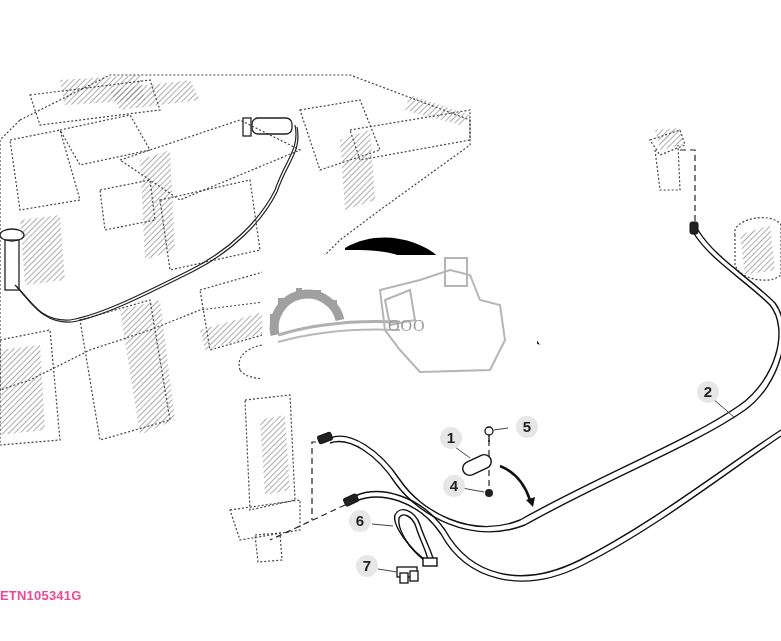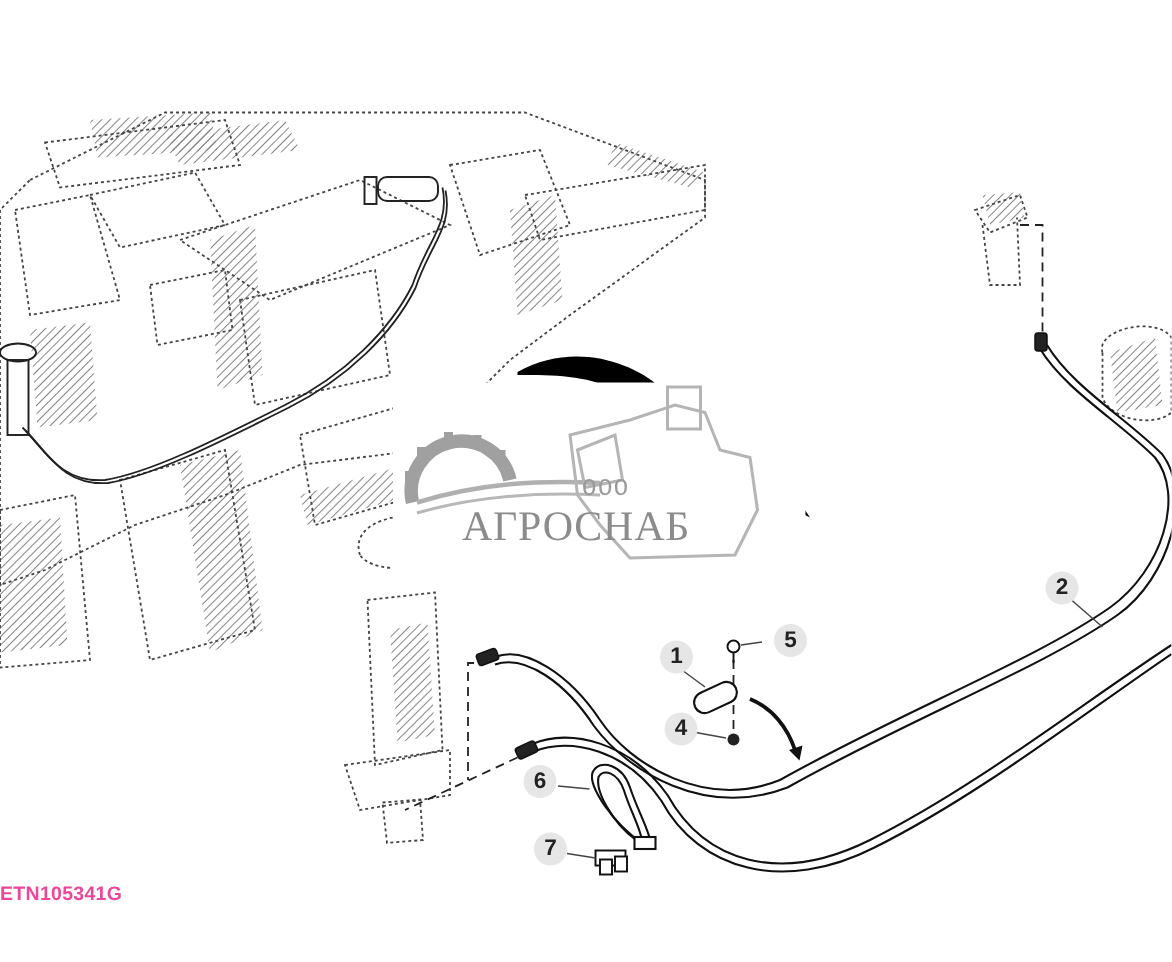--- a/index.html
+++ b/index.html
@@ -4,21 +4,21 @@
 <style>
   html,body{margin:0;padding:0;background:#ffffff;}
   body{width:781px;height:641px;position:relative;overflow:hidden;font-family:"Liberation Sans",sans-serif;}
   #canvas{position:absolute;left:0;top:0;width:781px;height:641px;}
   .callout{position:absolute;width:22px;height:22px;border-radius:50%;background:#e6e6e6;
     color:#222;font-weight:bold;font-size:15px;line-height:22px;text-align:center;
     font-family:"Liberation Sans",sans-serif;}
   .fig-id{position:absolute;left:0;top:588px;font-weight:bold;font-size:13px;color:#ec4899;
     font-family:"Liberation Sans",sans-serif;letter-spacing:0.2px;}
   .wm-ooo{position:absolute;left:388px;top:317px;font-size:16px;color:#9a9a9a;
-    font-family:Liberation Mono, monospace;letter-spacing:1px;text-align:center;}
+    font-family:Liberation Serif, serif;letter-spacing:1px;text-align:center;}
   .wm-name{position:absolute;left:308px;top:336px;font-size:28px;color:#8c8c8c;
     font-family:"Liberation Serif",serif;letter-spacing:0.5px;}
 </style>
 </head>
 <body>
 
 <div id="canvas">
   <svg width="781" height="641" viewBox="0 0 781 641" xmlns="http://www.w3.org/2000/svg">
     <defs>
       <pattern id="hatch" width="4" height="4" patternUnits="userSpaceOnUse" patternTransform="rotate(45)">
@@ -148,21 +148,20 @@
       <line x1="451" y1="444" x2="470" y2="458"></line>
       <line x1="508" y1="428" x2="494" y2="430"></line>
       <line x1="462" y1="488" x2="484" y2="492"></line>
       <line x1="712" y1="398" x2="735" y2="418"></line>
       <line x1="372" y1="524" x2="393" y2="526"></line>
       <line x1="378" y1="569" x2="397" y2="572"></line>
     </g>
   </svg>
 
   <div class="wm-ooo">ООО</div>
-  <div class="wm-name">АГРОСНАБ</div>
 
   <div class="callout" style="left:440px;top:427px;">1</div>
   <div class="callout" style="left:697px;top:381px;">2</div>
   <div class="callout" style="left:443px;top:475px;">4</div>
   <div class="callout" style="left:516px;top:416px;">5</div>
   <div class="callout" style="left:349px;top:510px;">6</div>
   <div class="callout" style="left:356px;top:555px;">7</div>
 
   <div class="fig-id">ETN105341G</div>
 </div>

